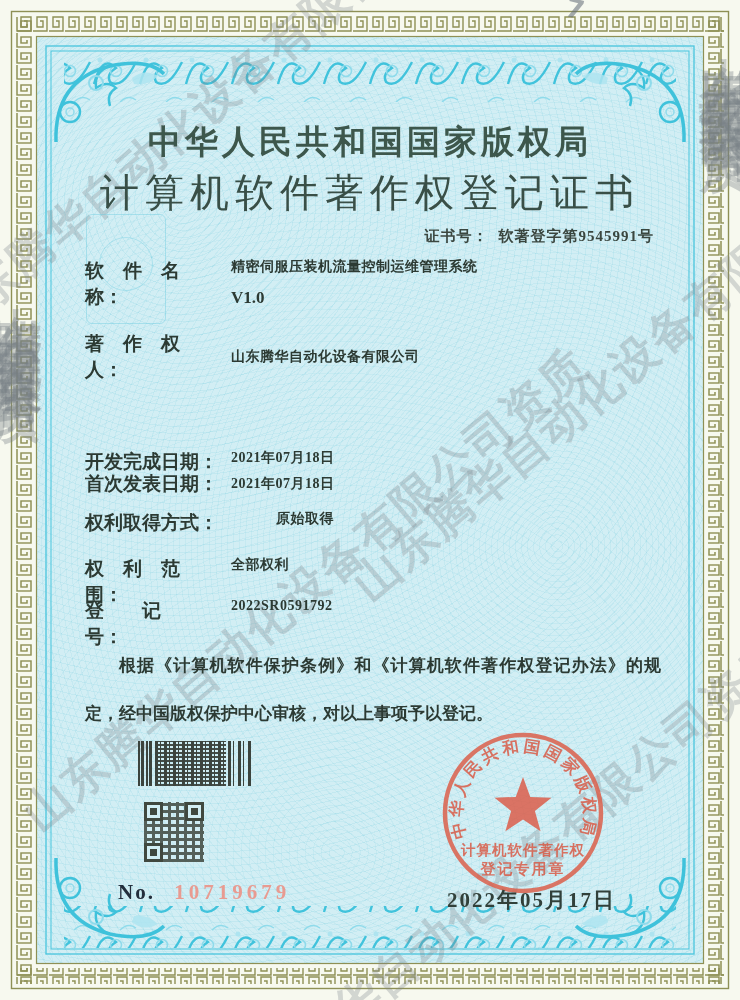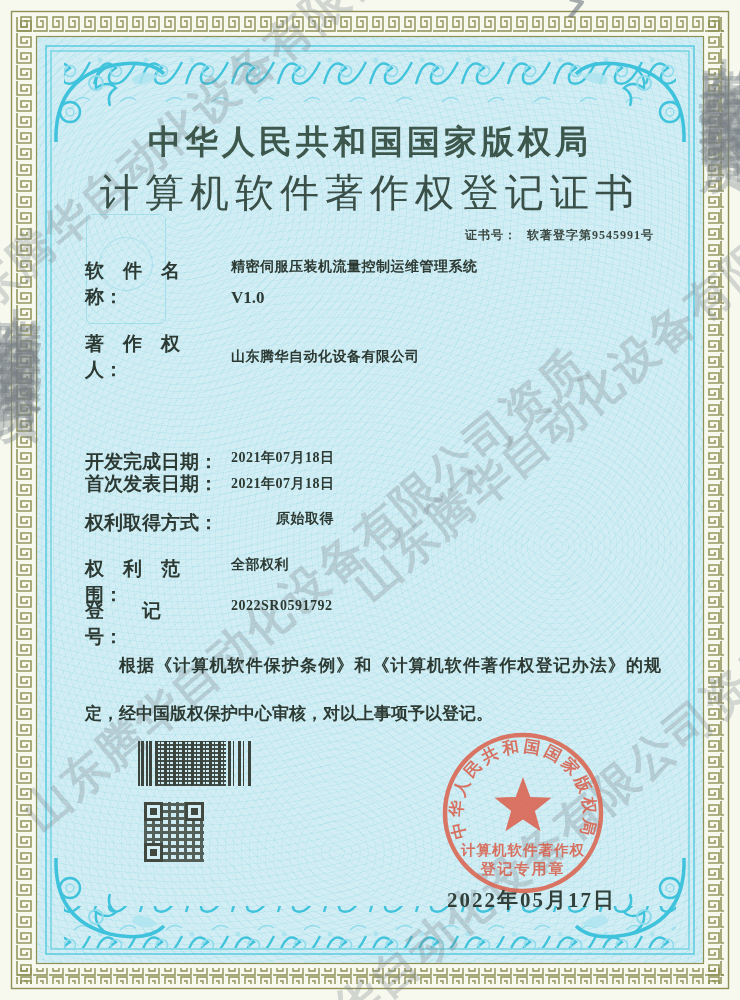--- a/index.html
+++ b/index.html
@@ -30,21 +30,21 @@
   .wm2{left:30px;top:790px;}
   .wm3{left:230px;top:1080px;}
   .wm4{left:360px;top:560px;}
   .wmL{left:-16px;top:268px;}
   .wmR{left:692px;top:18px;}
   
   .title{position:absolute;left:0;right:0;top:120px;text-align:center;
     font-size:33px;font-weight:bold;letter-spacing:4px;color:#3d574c;}
   .subtitle{position:absolute;left:0;right:0;top:166px;text-align:center;
     font-size:39px;font-weight:normal;letter-spacing:6px;color:#394f47;}
-  .certno{position:absolute;top:227px;right:86px;font-size:12px;font-weight:bold;
+  .certno{position:absolute;top:227px;right:86px;font-size:15px;font-weight:bold;
     color:#3a463f;letter-spacing:1px;}
   .certno .cv{margin-left:10px;}
   
   .row{position:absolute;left:85px;display:flex;font-weight:bold;color:#2c3a33;}
   .row .lbl{width:146px;font-size:19px;flex:none;}
   .row .val{font-size:14px;letter-spacing:.5px;}
   .r1{top:258px;} .r2{top:331px;align-items:center;} .r3{top:429px;margin-top:20px;} .r4{top:471px;align-items:center;}
   .r5{top:510px;gap:45px;} .r6{top:556px;} .r7{top:598px;}
   .val2{position:absolute;left:231px;top:288px;font-size:17px;font-weight:bold;color:#2c3a33;}
   .statement{position:absolute;left:85px;top:642px;width:576px;font-size:17px;
@@ -188,20 +188,24 @@
     <div class="bc-r"></div>
   </div>
 
   <div class="qr">
     <div class="noise"></div>
     <div class="f tl"></div>
     <div class="f tr"></div>
     <div class="f bl"></div>
   </div>
 
+  <div class="serial">
+    <span class="no">No.</span>
+    <span class="num">10719679</span>
+  </div>
 
   <svg class="stamp" viewBox="0 0 180 180">
     <g opacity=".9">
       <circle cx="90" cy="88" r="78" fill="none" stroke="#dc5c48" stroke-width="4.5"></circle>
       <path id="ringPath" d="M32.7,108.9 A61,61 0 1 1 147.3,108.9" fill="none" stroke="none"></path>
       <text font-size="16.5" font-weight="bold" fill="#d95843" letter-spacing="3.5">
         <textPath href="#ringPath" startOffset="50%" text-anchor="middle">中华人民共和国国家版权局</textPath>
       </text>
       <polygon fill="#dc5a46" points="90,52 97.3,71.9 118.5,72.7 101.9,85.9 107.6,106.3 90,94.5 72.4,106.3 78.1,85.9 61.5,72.7 82.7,71.9"></polygon>
       <text x="90" y="130" text-anchor="middle" font-size="14.5" font-weight="bold" fill="#d95843" letter-spacing="1">计算机软件著作权</text>

